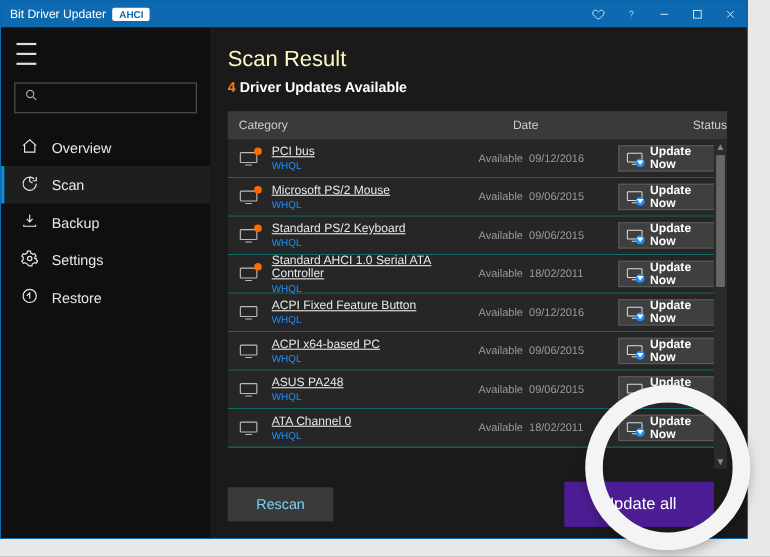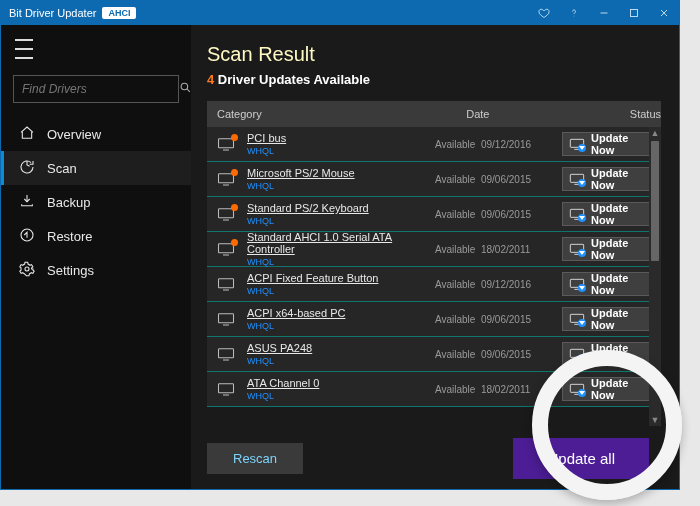--- a/index.html
+++ b/index.html
@@ -151,21 +151,20 @@
   </div>
 
   <div class="body">
     <div class="sidebar">
       <div class="hamburger">
           <span></span>
           <span></span>
           <span></span>
         </div>
       <div class="search">
-        <input placeholder="Find Drivers" style="">
         <span class="sicon"><svg viewBox="0 0 24 24">
               <circle cx="10" cy="10" r="6"></circle>
               <line x1="15" y1="15" x2="20" y2="20"></line>
             </svg></span>
       </div>
       <div class="nav" id="nav">
           <div class="nav-item">
             <span><svg viewBox="0 0 24 24">
                 <path d="M3 11l9-8 9 8"></path>
                 <path d="M5 10v10h14V10"></path>
@@ -183,31 +182,31 @@
           <div class="nav-item">
             <span><svg viewBox="0 0 24 24">
                 <path d="M12 3v10"></path>
                 <path d="M8 9l4 4 4-4"></path>
                 <path d="M4 17v2h16v-2"></path>
               </svg></span>
             <span>Backup</span>
           </div>
           <div class="nav-item">
             <span><svg viewBox="0 0 24 24">
+                <circle cx="12" cy="12" r="3"></circle>
+                <path d="M19 12a7 7 0 0 0-.2-1.7l2-1.5-2-3.4-2.3 1a7 7 0 0 0-2.9-1.7L13 2h-4l-.6 2.7a7 7 0 0 0-2.9 1.7l-2.3-1-2 3.4 2 1.5A7 7 0 0 0 3 12c0 .6.1 1.1.2 1.7l-2 1.5 2 3.4 2.3-1a7 7 0 0 0 2.9 1.7L11 22h4l.6-2.7a7 7 0 0 0 2.9-1.7l2.3 1 2-3.4-2-1.5c.1-.6.2-1.1.2-1.7z"></path>
+              </svg></span>
+            <span>Settings</span>
+          </div>
+          <div class="nav-item">
+            <span><svg viewBox="0 0 24 24">
                 <circle cx="12" cy="12" r="9"></circle>
                 <path d="M8 12l4-4v8"></path>
               </svg></span>
             <span>Restore</span>
-          </div>
-          <div class="nav-item">
-            <span><svg viewBox="0 0 24 24">
-                <circle cx="12" cy="12" r="3"></circle>
-                <path d="M19 12a7 7 0 0 0-.2-1.7l2-1.5-2-3.4-2.3 1a7 7 0 0 0-2.9-1.7L13 2h-4l-.6 2.7a7 7 0 0 0-2.9 1.7l-2.3-1-2 3.4 2 1.5A7 7 0 0 0 3 12c0 .6.1 1.1.2 1.7l-2 1.5 2 3.4 2.3-1a7 7 0 0 0 2.9 1.7L11 22h4l.6-2.7a7 7 0 0 0 2.9-1.7l2.3 1 2-3.4-2-1.5c.1-.6.2-1.1.2-1.7z"></path>
-              </svg></span>
-            <span>Settings</span>
           </div>
         </div>
     </div>
 
     <div class="main">
       <div class="page-title">Scan Result</div>
       <div class="sub-title">
         <span class="count">4</span>
         <span>Driver Updates Available</span>
       </div>

